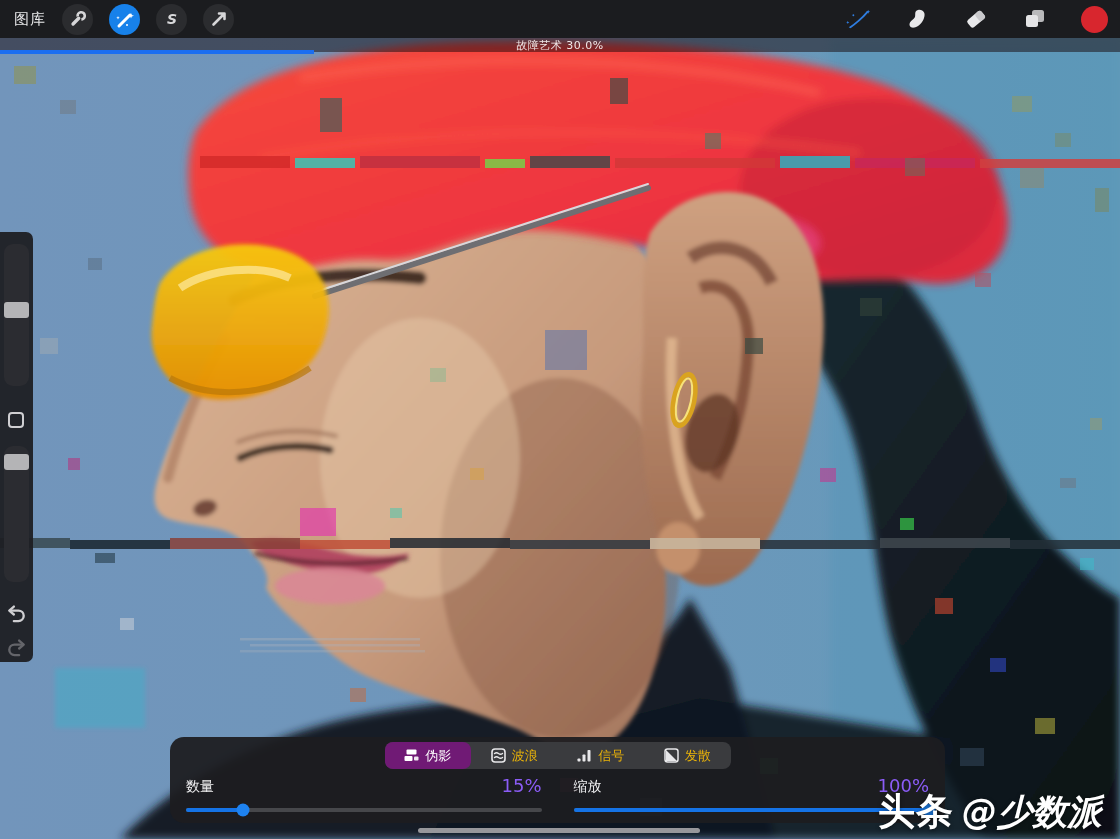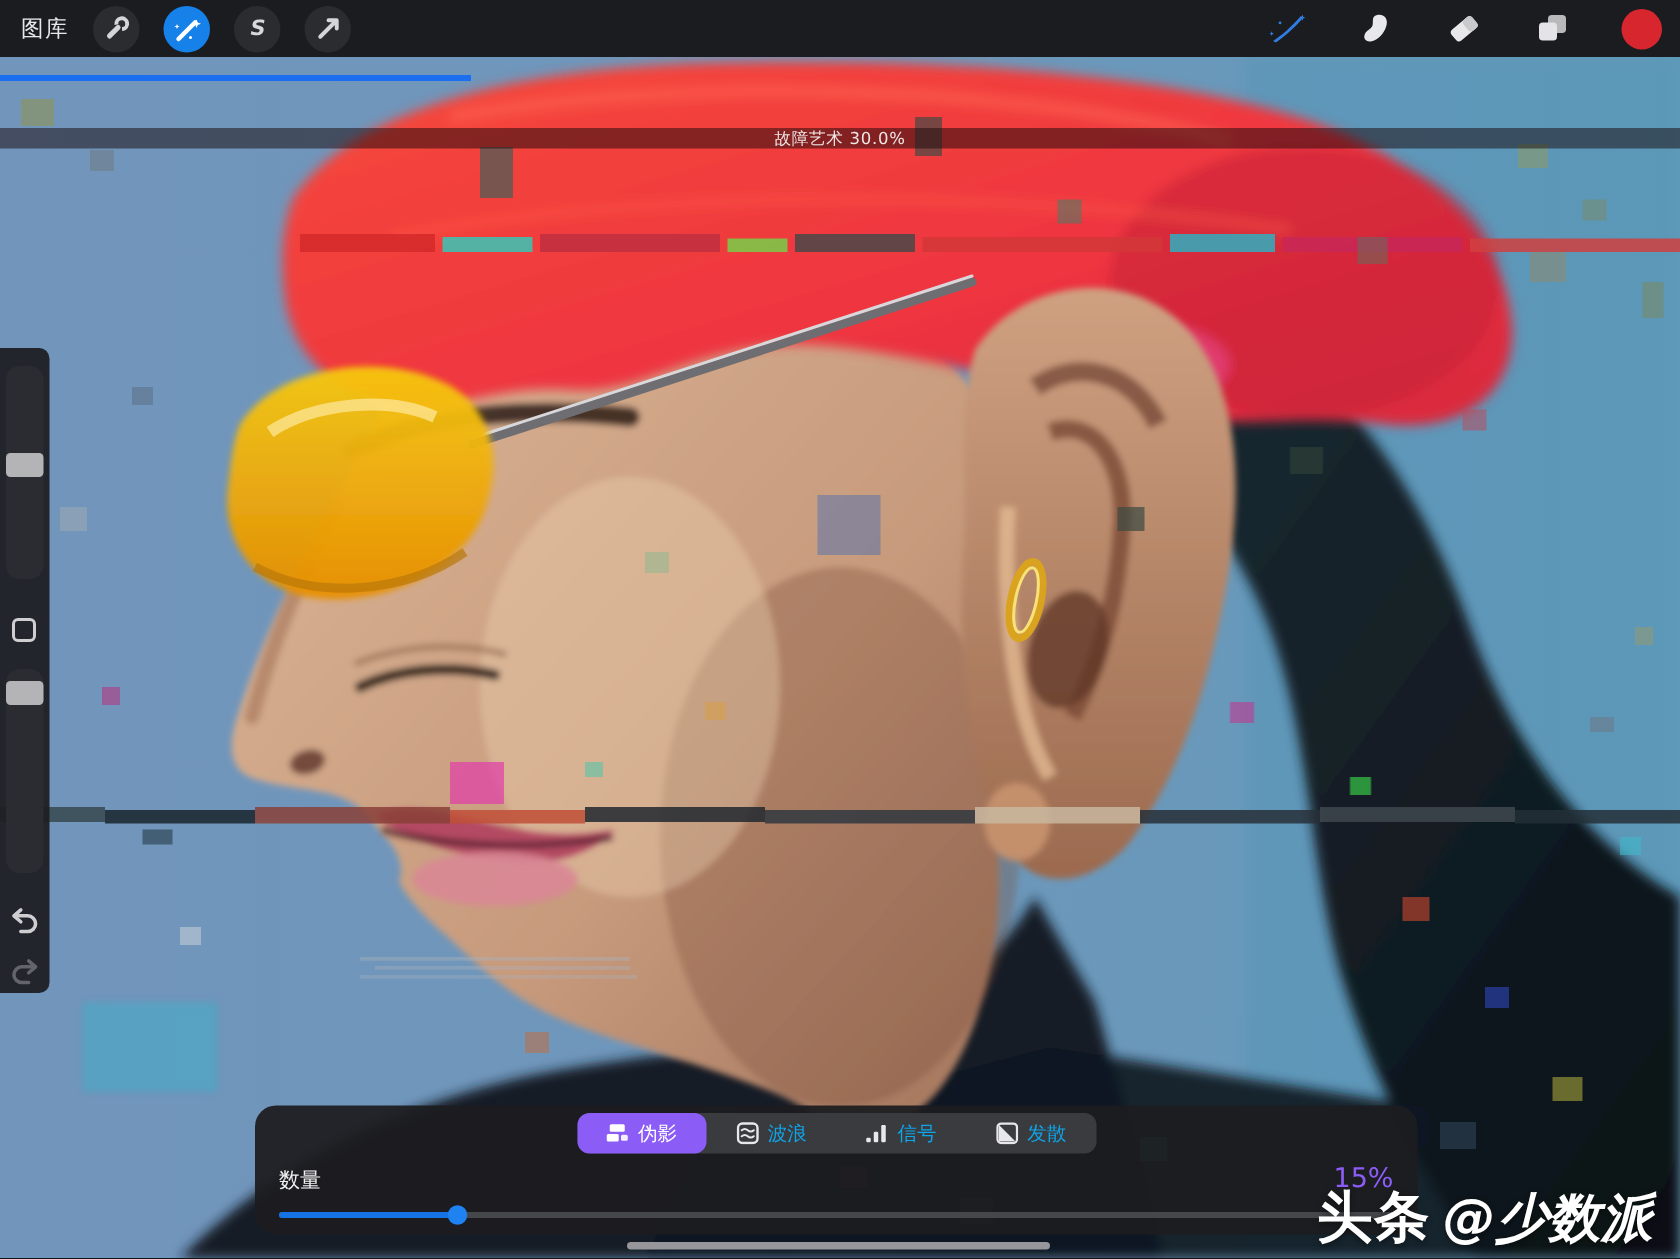--- a/index.html
+++ b/index.html
@@ -12,36 +12,36 @@
   .tb-left { display:flex; align-items:center; gap:16px; padding-left:14px; }
   .gallery-label { color:#e8e8ea; font-size:15px; letter-spacing:1px; }
   .tool-circle { width:31px; height:31px; border-radius:50%; background:#2b2c2f; display:flex; align-items:center; justify-content:center; cursor:pointer; }
   .tool-circle.selected { background:#1781ea; }
   .tb-right { margin-left:auto; display:flex; align-items:center; gap:33px; padding-right:12px; }
   .tb-icon { width:26px; height:26px; display:flex; align-items:center; justify-content:center; cursor:pointer; }
   .color-dot { width:27px; height:27px; border-radius:50%; }
 
   
   .canvas-wrap { position:absolute; left:0; top:38px; width:1120px; height:801px; z-index:1; }
-  .title-strip { position:absolute; left:0; top:38px; width:1120px; height:14px; background:rgba(22,6,8,0.5); z-index:5; display:flex; align-items:center; justify-content:center;margin-top:47px; }
+  .title-strip { position:absolute; left:0; top:38px; width:1120px; height:14px; background:rgba(22,6,8,0.5); z-index:5; display:flex; align-items:center; justify-content:center; }
   .title-strip span { color:#efe6e6; font-size:11px; letter-spacing:.5px; }
   .progress { position:absolute; left:0; top:50px; height:4px; background:#1b6ef0; z-index:6; }
 
   
   .sidebar { position:absolute; left:0; top:232px; width:33px; height:430px; background:rgba(30,31,35,0.95); border-radius:0 7px 7px 0; z-index:10; }
   .sb-track { position:absolute; left:4px; width:25px; background:#2b2c31; border-radius:9px; }
   .sb-handle { position:absolute; left:4px; width:25px; height:16px; background:#b4b4b6; border-radius:3px; cursor:pointer; }
   .sb-btn { position:absolute; left:8px; width:16px; height:16px; border:2px solid #cfcfd2; border-radius:4px; cursor:pointer; }
   .sb-arrow { position:absolute; left:6px; width:21px; height:21px; cursor:pointer; }
 
   
   .panel { position:absolute; left:170px; top:737px; width:775px; height:86px; background:rgba(29,29,32,0.94); border-radius:14px; z-index:15; }
   .segbar { position:absolute; left:50%; transform:translateX(-50%); top:5px; width:346px; height:27px; background:#3a3b3e; border-radius:8px; display:flex; }
-  .seg { flex:1; display:flex; align-items:center; justify-content:center; gap:6px; color:#0ea5e9; font-size:13px; border-radius:8px; cursor:pointer; white-space:nowrap; }
-  .seg.selected { background:#8b5cf6; color:#ffffff; }
+  .seg { flex:1; display:flex; align-items:center; justify-content:center; gap:6px; color:#eab308; font-size:13px; border-radius:8px; cursor:pointer; white-space:nowrap; }
+  .seg.selected { background:#701a75; color:#ffffff; }
   .sliders-row { position:absolute; left:16px; right:16px; top:38px; display:flex; gap:32px; }
   .fx-slider { flex:1; }
   .fx-head { display:flex; justify-content:space-between; align-items:flex-end; margin-bottom:12px; }
   .fx-label { color:#f0f0f2; font-size:14px; }
   .fx-value { color:#8b5cf6; font-size:18px; }
   .fx-track { position:relative; height:4px; background:#46474b; border-radius:2px; }
   .fx-fill { position:absolute; left:0; top:0; height:100%; background:#1573e6; border-radius:2px; }
   .fx-knob { position:absolute; top:50%; width:13px; height:13px; border-radius:50%; background:#1e82f0; transform:translate(-50%,-50%); cursor:pointer; }
 
   .home-indicator { position:absolute; left:418px; top:828px; width:282px; height:5px; border-radius:3px; background:#97979b; z-index:20; }
@@ -347,20 +347,30 @@
       <div class="fx-slider">
         <div class="fx-head">
           <span class="fx-label">数量</span>
           <span class="fx-value">15%</span>
         </div>
         <div class="fx-track">
             <div class="fx-fill" style="width: 16%;"></div>
             <div class="fx-knob" style="left: 16%;"></div>
           </div>
       </div>
+      <div class="fx-slider">
+        <div class="fx-head">
+          <span class="fx-label">缩放</span>
+          <span class="fx-value">100%</span>
+        </div>
+        <div class="fx-track">
+            <div class="fx-fill" style="width: 100%;"></div>
+            <div class="fx-knob" style="left: 100%;"></div>
+          </div>
+      </div>
     </div>
   </div>
 
   <div class="home-indicator"></div>
 
   <div class="watermark">
     <span class="wm-brand">头条</span><span class="wm-handle">@少数派</span>
   </div>
 
 </div>

